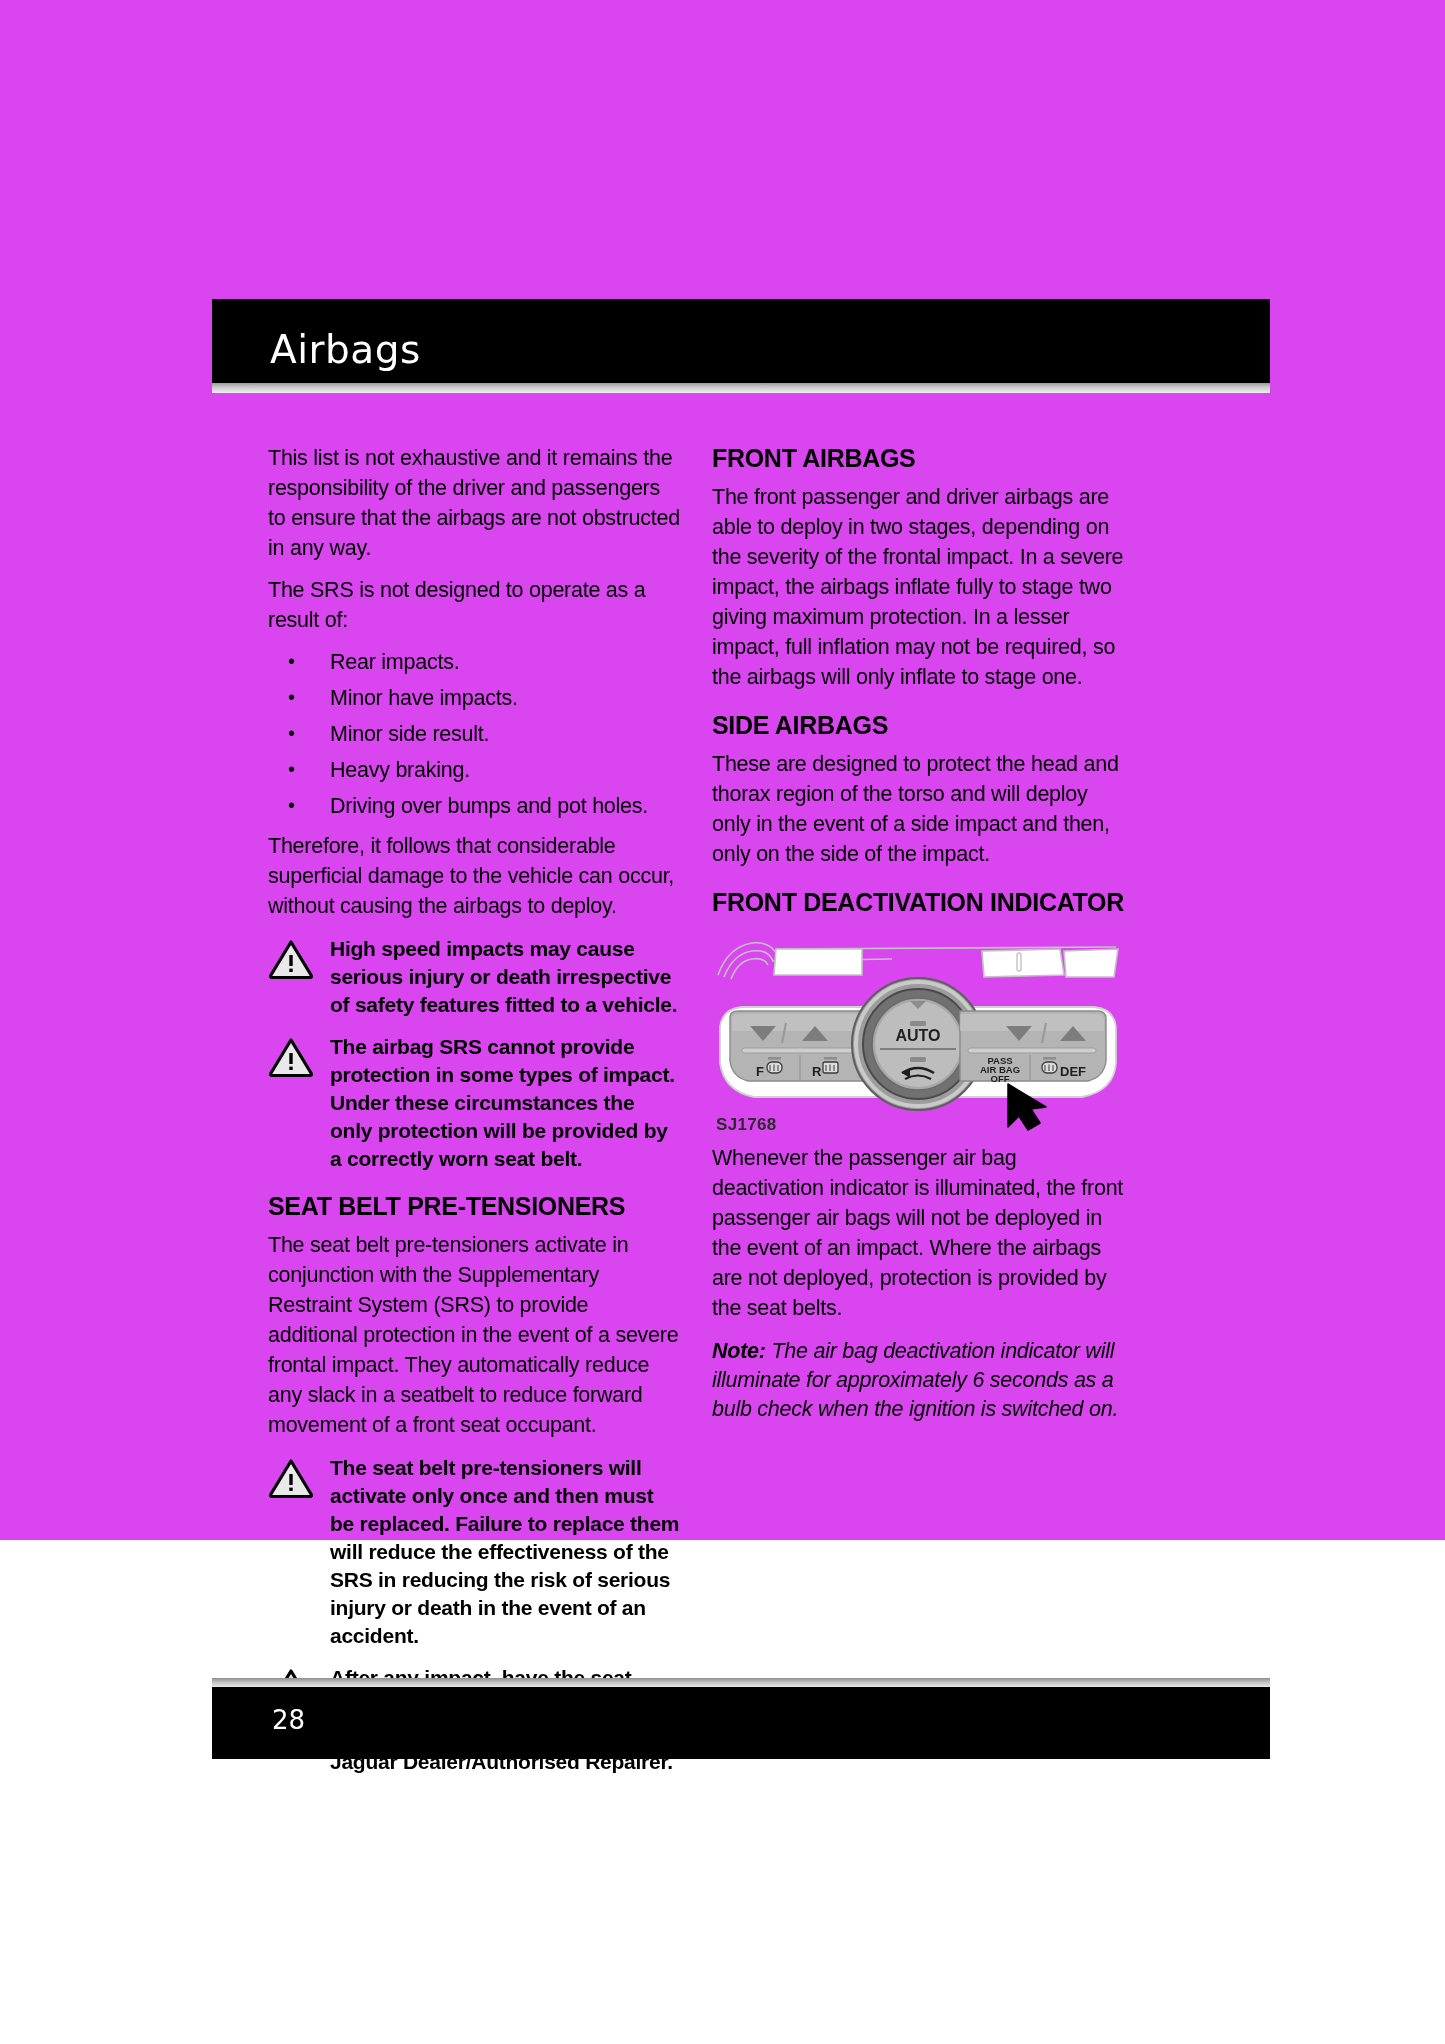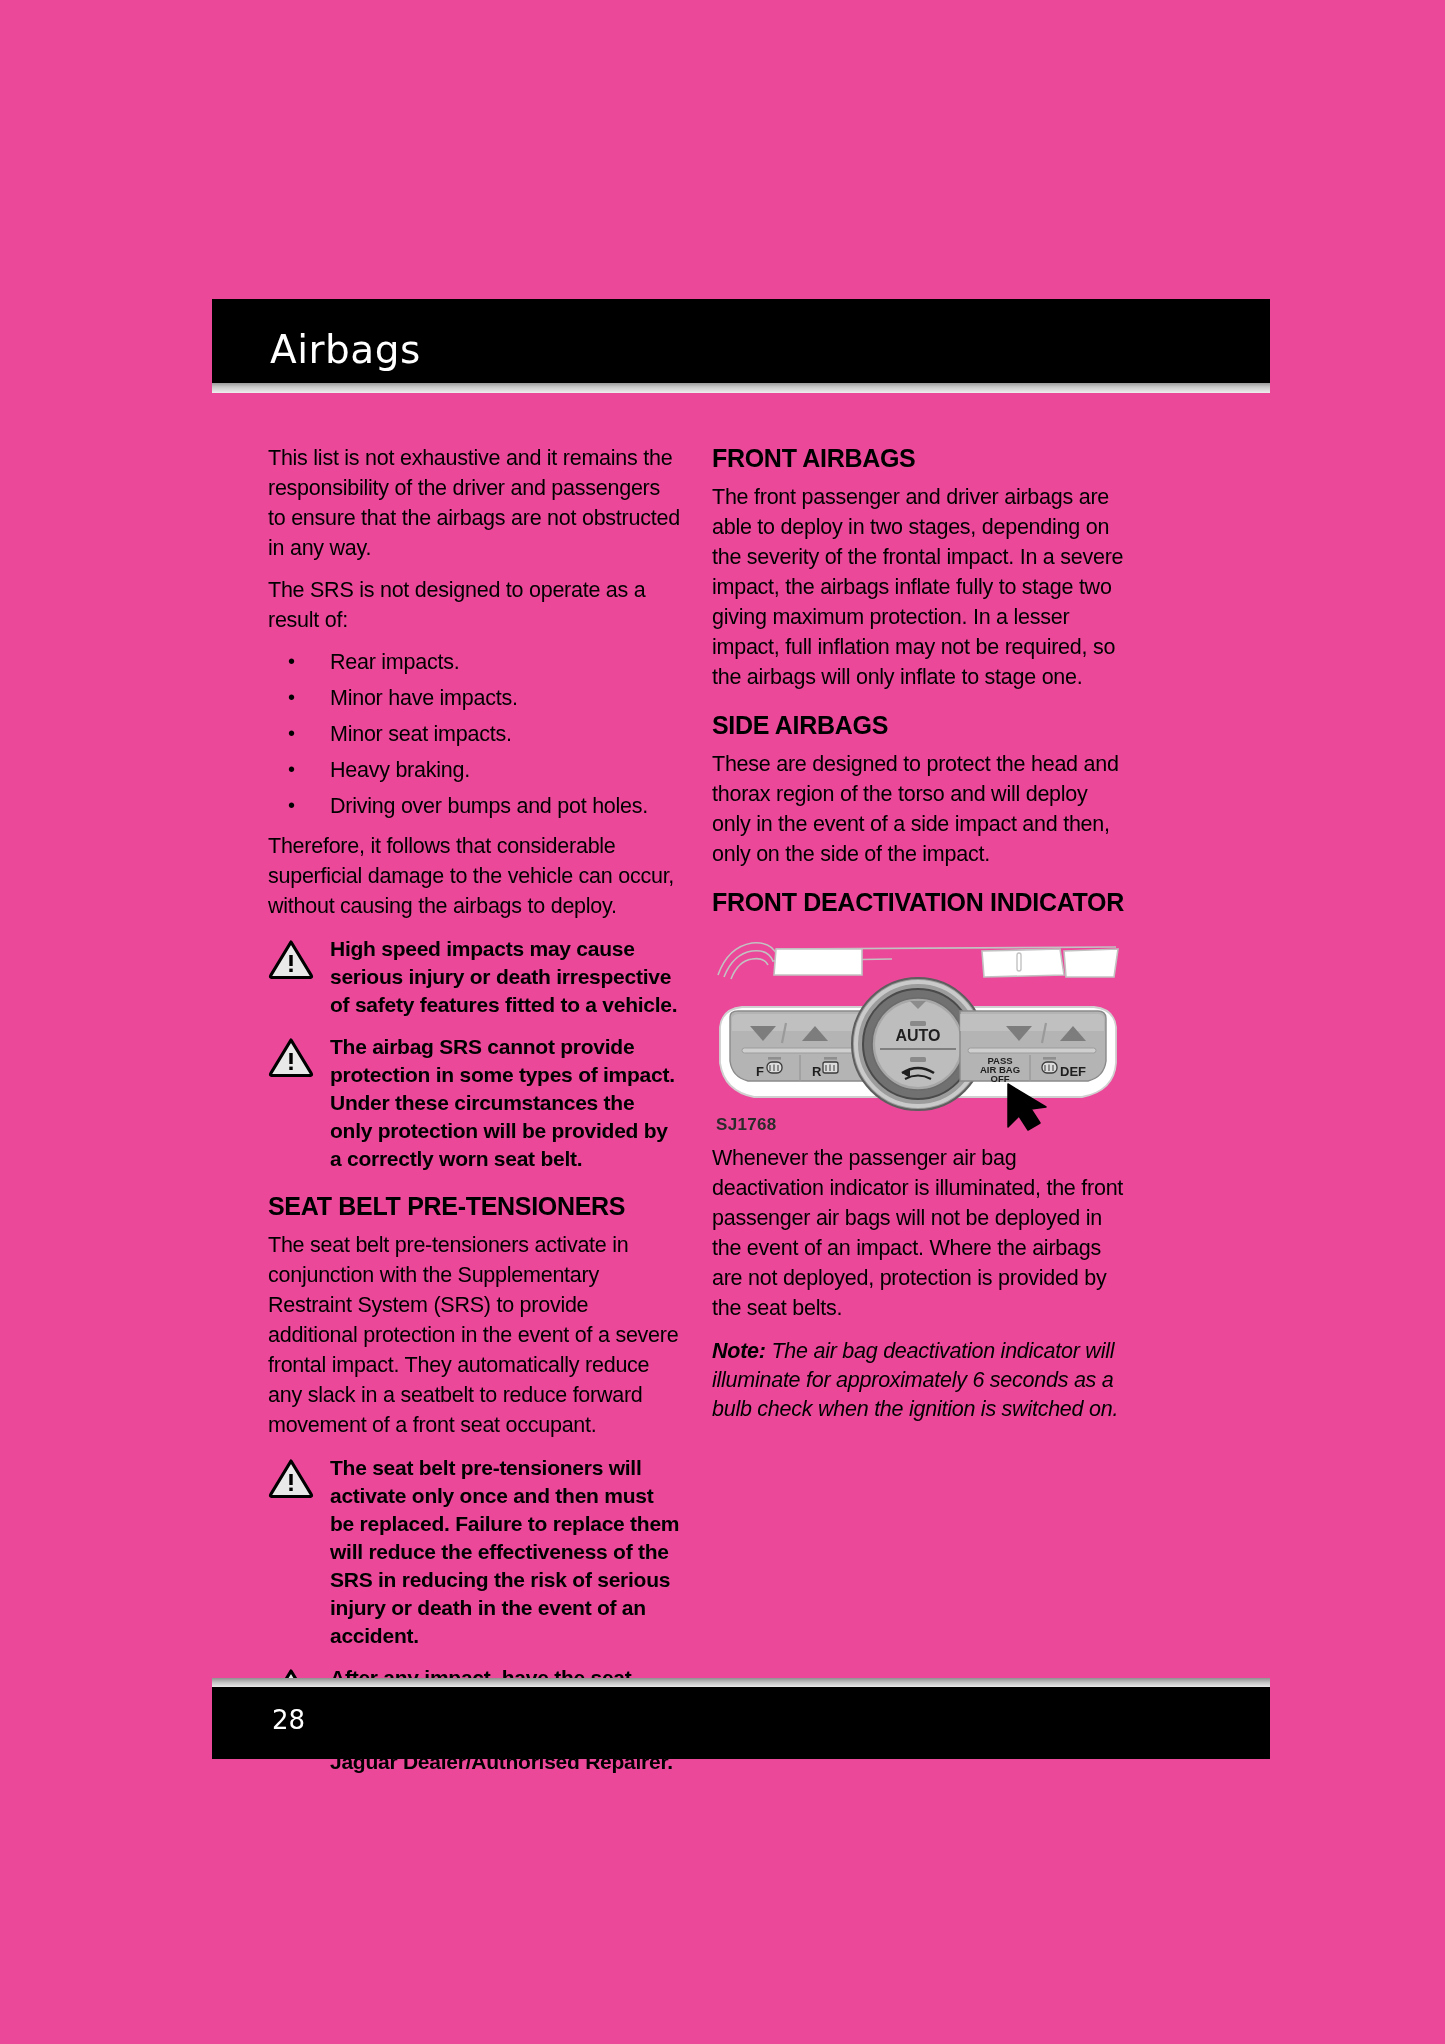--- a/index.html
+++ b/index.html
@@ -12,22 +12,22 @@
     height: 2044px;
     font-family: "Liberation Sans", sans-serif;
     position: relative;
     overflow: hidden;
   }
 
   .page {
     position: absolute;
     left: 0; top: 0;
     width: 1445px;
-    height: 2044px;
-    background: #ec4899;
+    height: 1540px;
+    background: #d946ef;
   }
 
   
   .header-band {
     position: absolute;
     left: 212px;
     top: 299px;
     width: 1058px;
     height: 84px;
     background: #000000;
@@ -192,21 +192,21 @@
   <div class="header-rule"></div>
 
   <div class="col col-left">
 
     <p class="body-text">This list is not exhaustive and it remains the responsibility of the driver and passengers to ensure that the airbags are not obstructed in any way.</p>
     <p class="body-text">The SRS is not designed to operate as a result of:</p>
 
     <ul class="bullet-list">
       <li>Rear impacts.</li>
       <li>Minor have impacts.</li>
-      <li>Minor seat impacts.</li>
+      <li>Minor side result.</li>
       <li>Heavy braking.</li>
       <li>Driving over bumps and pot holes.</li>
     </ul>
 
     <p class="body-text">Therefore, it follows that considerable superficial damage to the vehicle can occur, without causing the airbags to deploy.</p>
 
     <div class="warning-block">
       <span class="warning-icon">
         <svg width="46" height="40" viewBox="0 0 46 40">
           <path d="M23 3 L43 36 Q44.5 38.5 41.5 38.5 L4.5 38.5 Q1.5 38.5 3 36 Z" fill="#e9e9e9" stroke="#000000" stroke-width="3.2" stroke-linejoin="round"></path>

